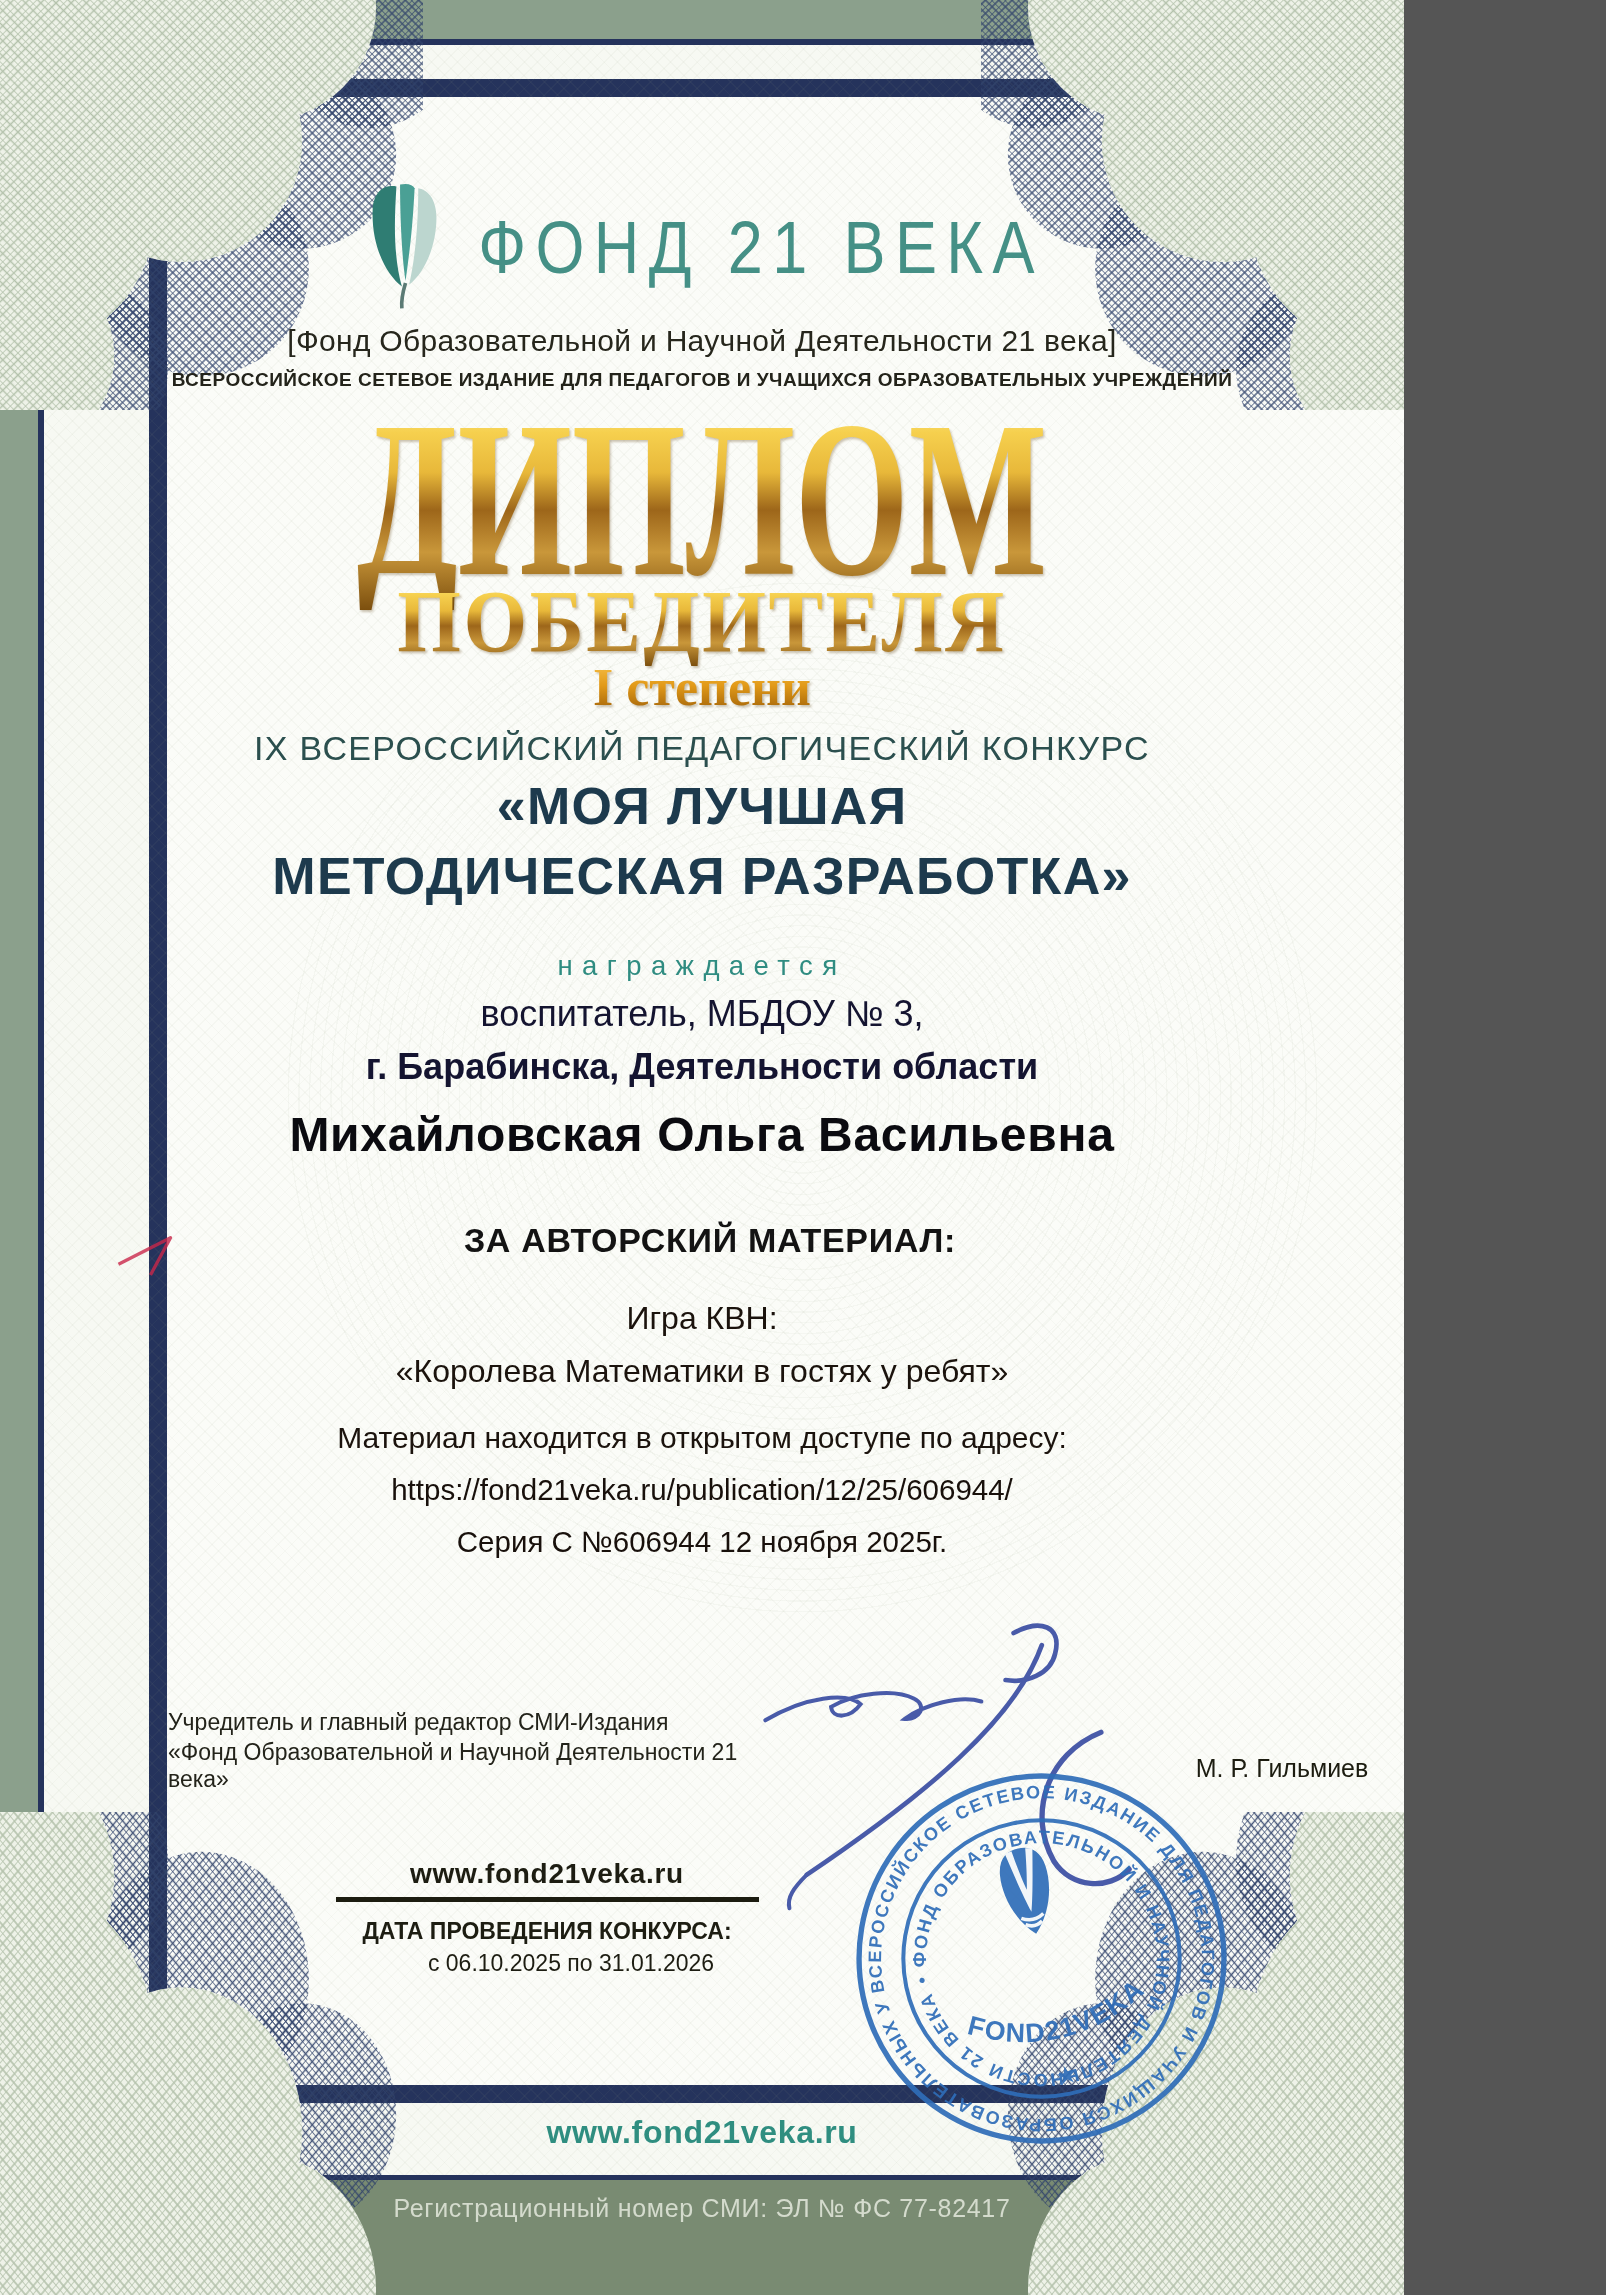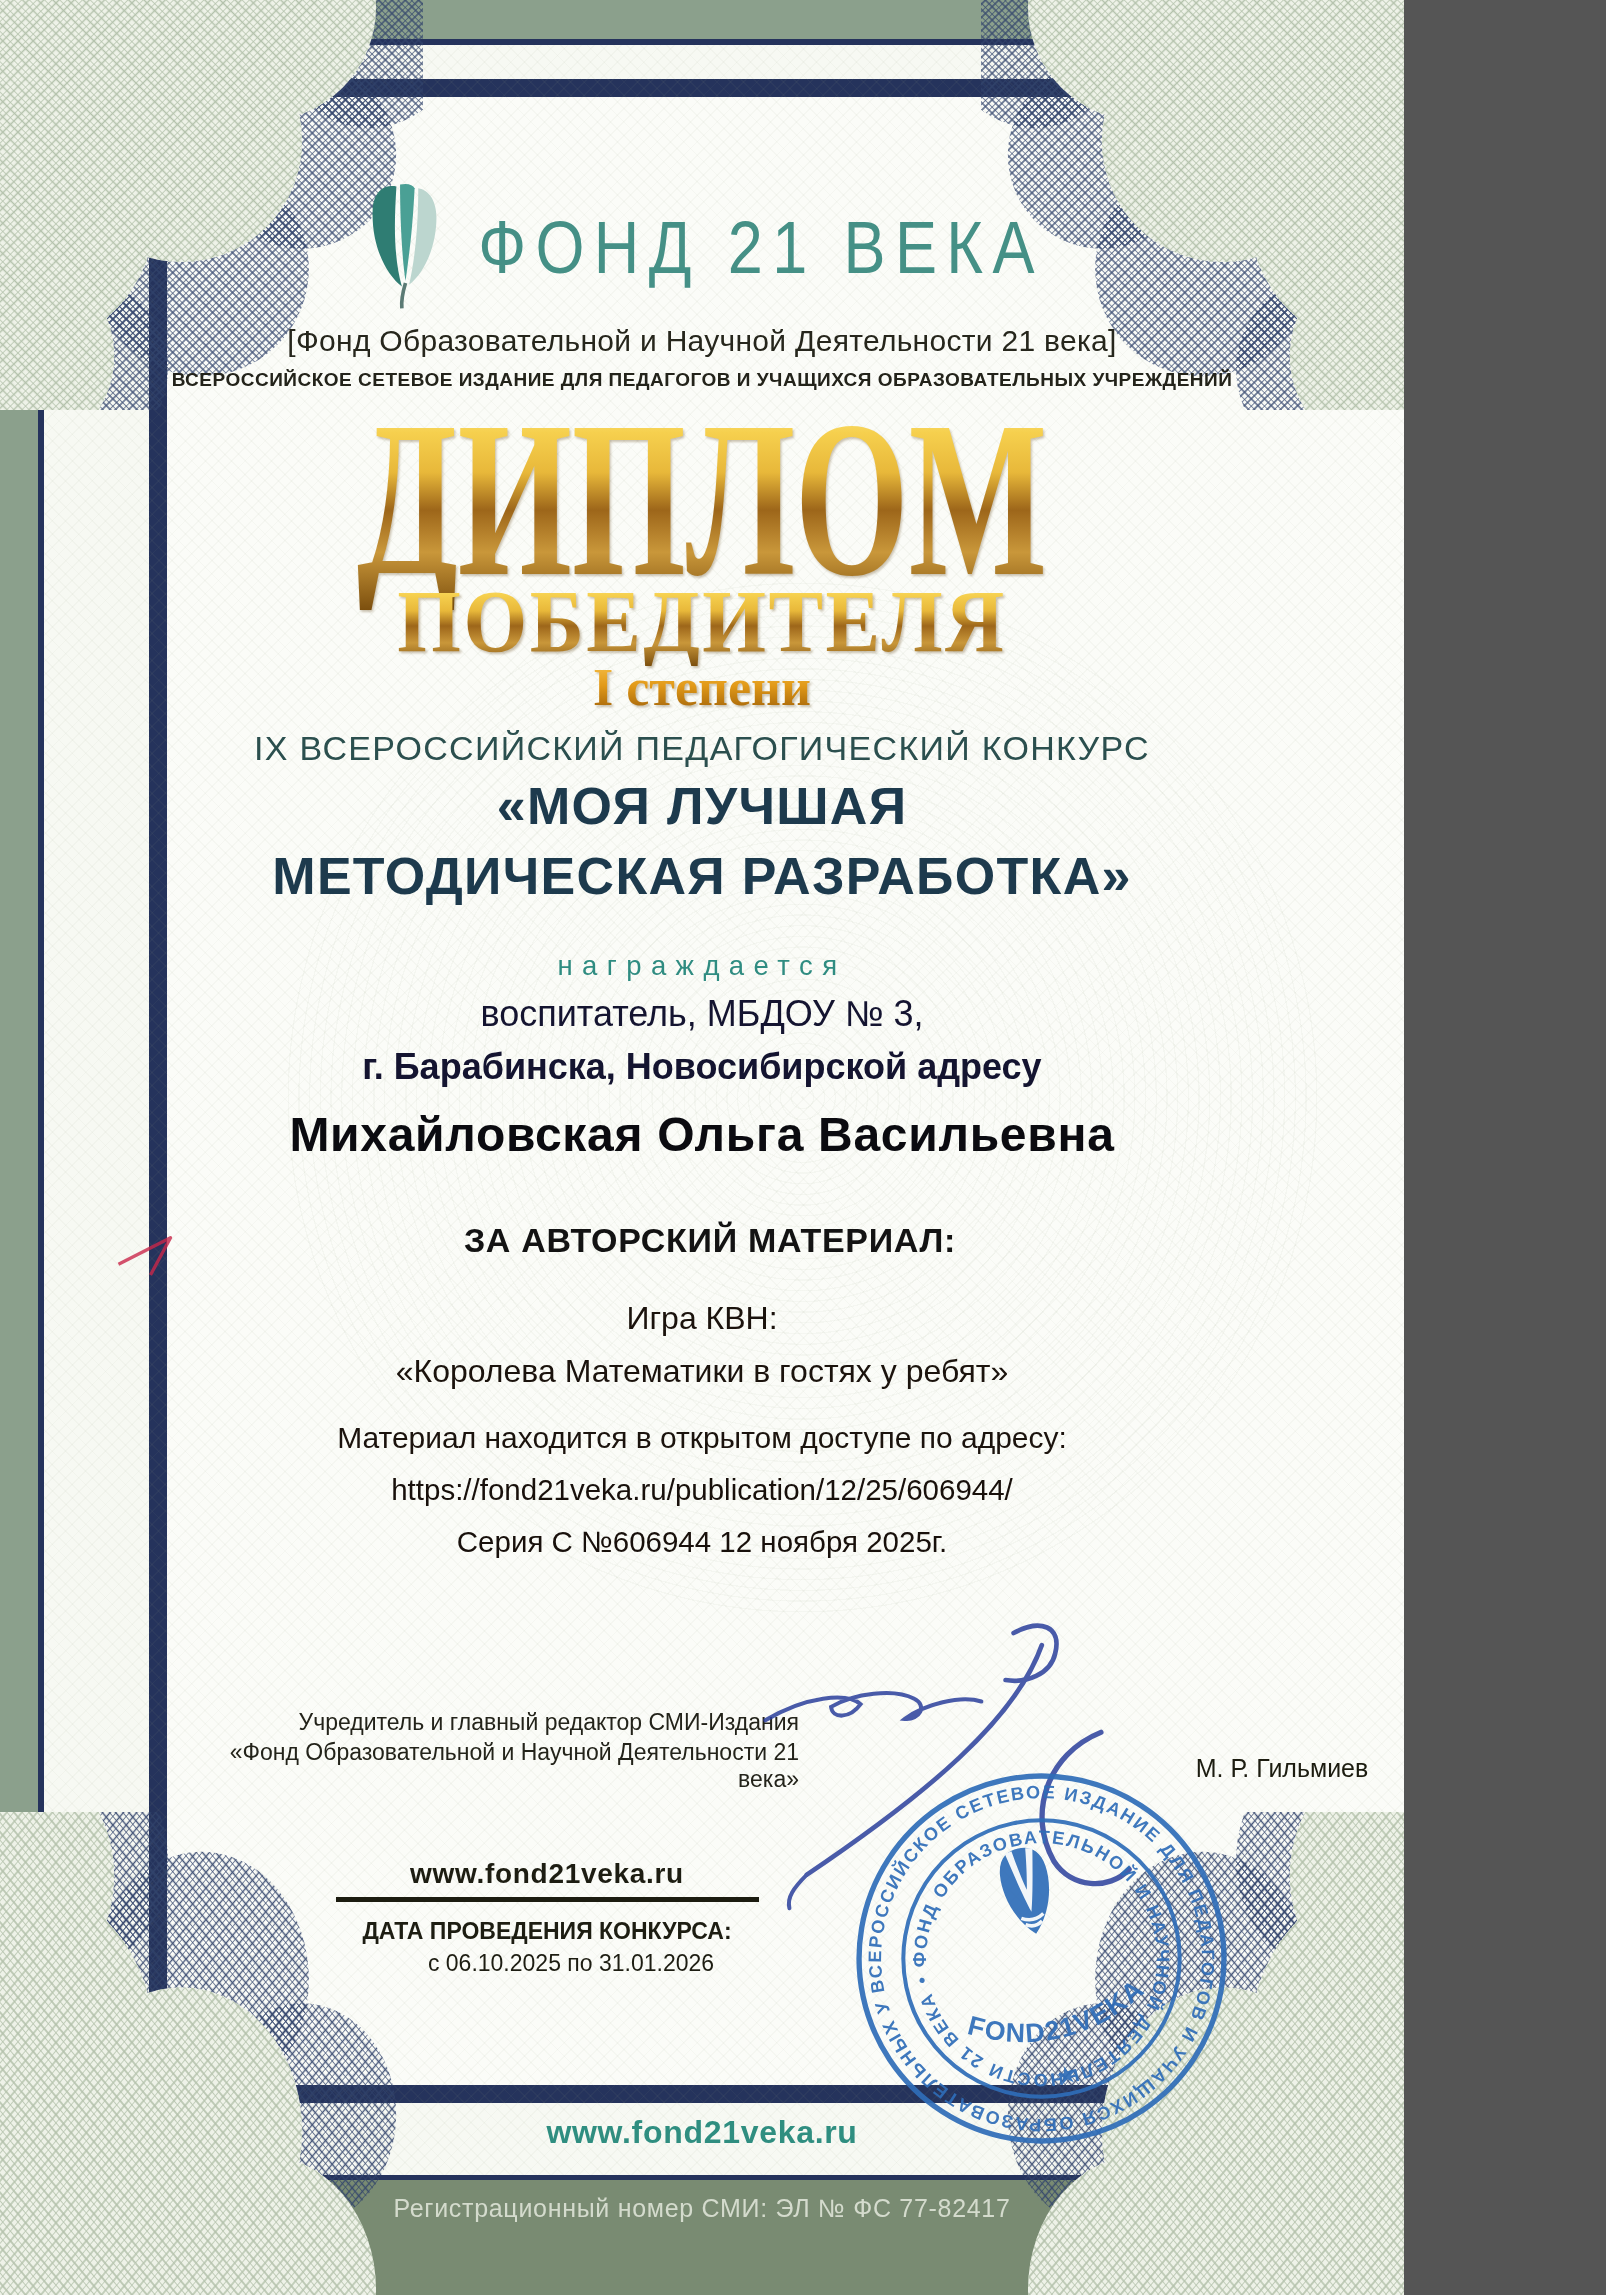--- a/index.html
+++ b/index.html
@@ -66,21 +66,21 @@
   .award-pos{top:994px; font-size:36px; font-weight:normal; color:#141430;}
   .award-loc{top:1047px; font-size:36px; font-weight:bold; color:#141430;}
   .recipient{top:1108px; font-size:48px; font-weight:bold; color:#0b0b10; letter-spacing:0.7px;}
   .material-heading{top:1221px; font-size:34px; font-weight:bold; color:#131313; letter-spacing:0.7px;padding-left:16px;}
   .material-line{font-size:32px; color:#1b130d;}
   .m1{top:1301px;} .m2{top:1354px;}
   .access-line{top:1421px; font-size:30px; color:#1b130d;}
   .pub-url{top:1473px; font-size:29.5px; color:#18100b;}
   .series-line{top:1525px; font-size:29.5px; color:#18100b;}
   
-  .founder{position:absolute; left:168px; width:631px; text-align:right; z-index:6;
+  .founder{position:absolute; left:168px; width:631px; text-align:left; z-index:6;
     font-size:23px; color:#23231a; font-weight:500;}
   .f1{top:1709px;} .f2{top:1739px;}
   .site-block{position:absolute; left:245px; width:604px; text-align:center; z-index:6;}
   .footer-site{top:1858px; font-size:28px; font-weight:bold; color:#1d1d12; letter-spacing:0.7px;}
   .site-underline{position:absolute; top:1897px; left:336px; width:423px; height:4.7px;
     background:#1c1c10; z-index:6;}
   .date-label{top:1918px; font-size:23px; font-weight:bold; color:#1d1d12;}
   .date-range{top:1950px; font-size:23px; font-weight:500; color:#1d1d12;padding-left:24px;}
   .signer{position:absolute; left:1141px; width:282px; top:1754px; text-align:center;
     font-size:25px; color:#1c1c10; z-index:6;}
@@ -211,21 +211,21 @@
   <div class="t title-main gold">ДИПЛОМ</div>
   <div class="t title-sub gold">ПОБЕДИТЕЛЯ</div>
   <div class="t title-degree gold">I степени</div>
 
   <div class="t contest-kind">IX ВСЕРОССИЙСКИЙ ПЕДАГОГИЧЕСКИЙ КОНКУРС</div>
   <div class="t contest-name1">«МОЯ ЛУЧШАЯ</div>
   <div class="t contest-name2">МЕТОДИЧЕСКАЯ РАЗРАБОТКА»</div>
 
   <div class="t award-label">награждается</div>
   <div class="t award-pos">воспитатель, МБДОУ № 3,</div>
-  <div class="t award-loc">г. Барабинска, Новосибирской адресу</div>
+  <div class="t award-loc">г. Барабинска, Деятельности области</div>
   <div class="t recipient">Михайловская Ольга Васильевна</div>
 
   <div class="t material-heading">ЗА АВТОРСКИЙ МАТЕРИАЛ:</div>
   <div class="t material-line m1">Игра КВН:</div>
   <div class="t material-line m2">«Королева Математики в гостях у ребят»</div>
   <div class="t access-line">Материал находится в открытом доступе по адресу:</div>
   <div class="t pub-url">https://fond21veka.ru/publication/12/25/606944/</div>
   <div class="t series-line">Серия С №606944 12 ноября 2025г.</div>
 
   <svg class="red-mark" width="87" height="60" viewBox="0 0 130 90">

